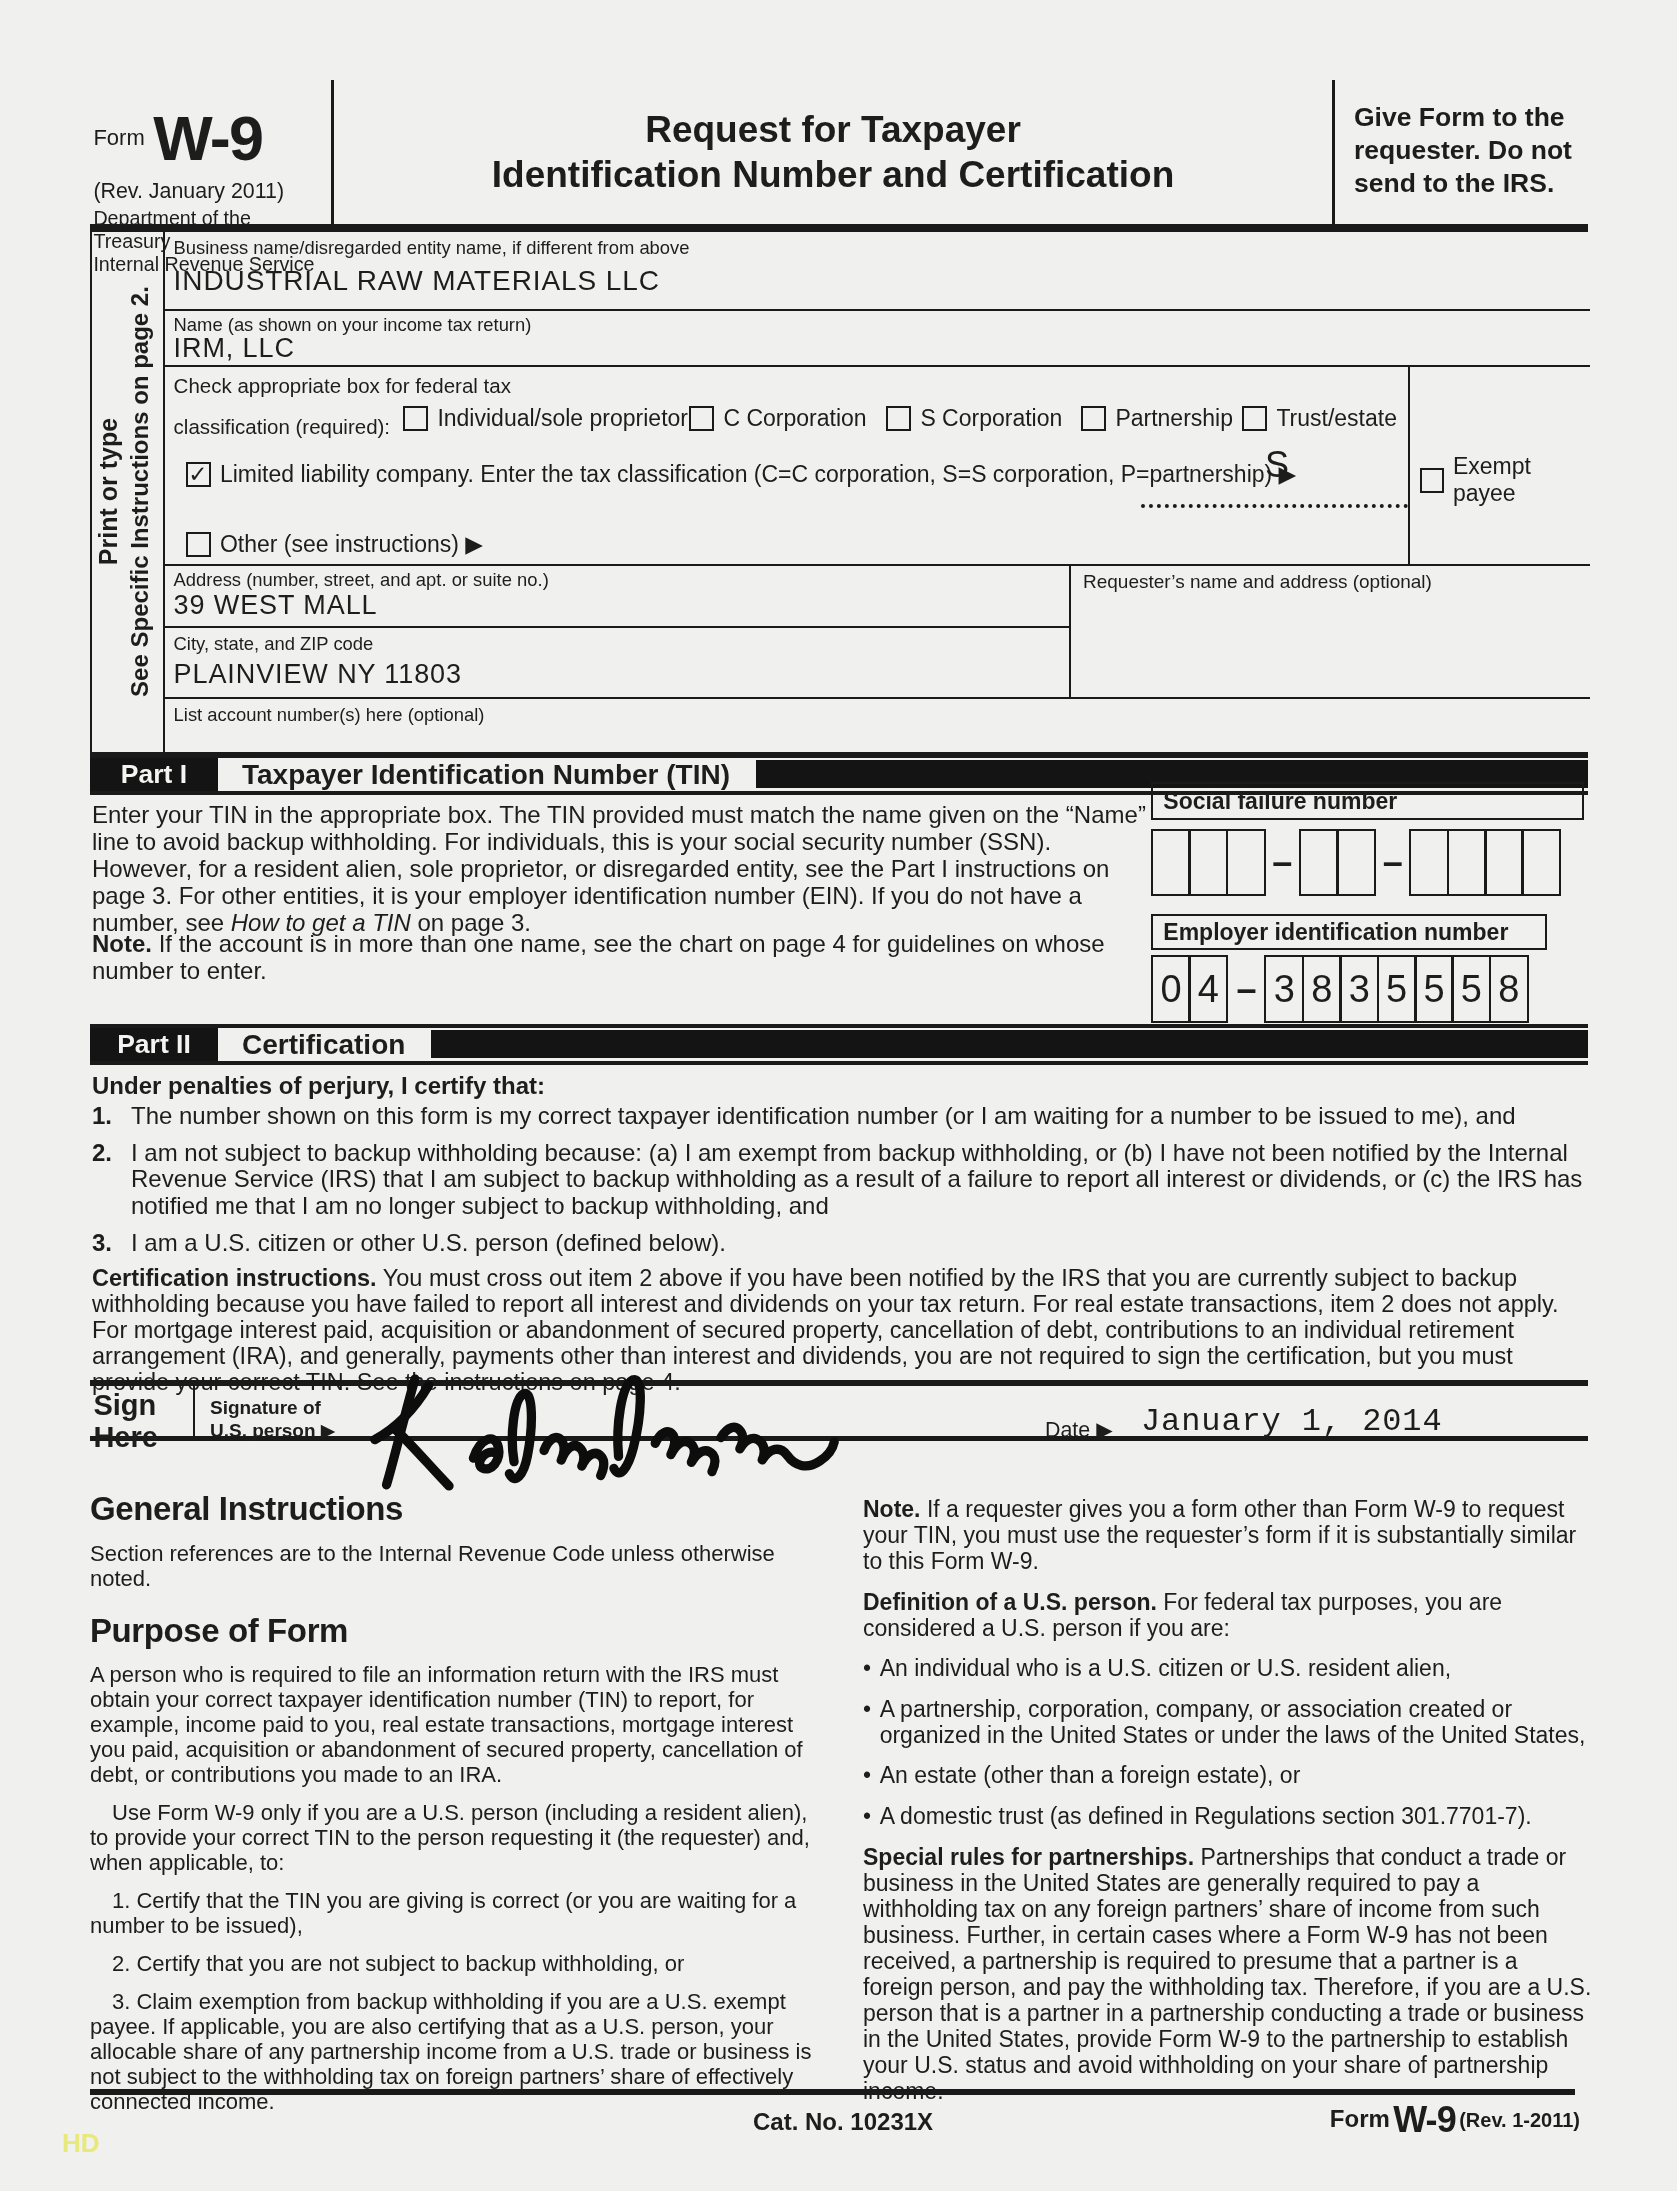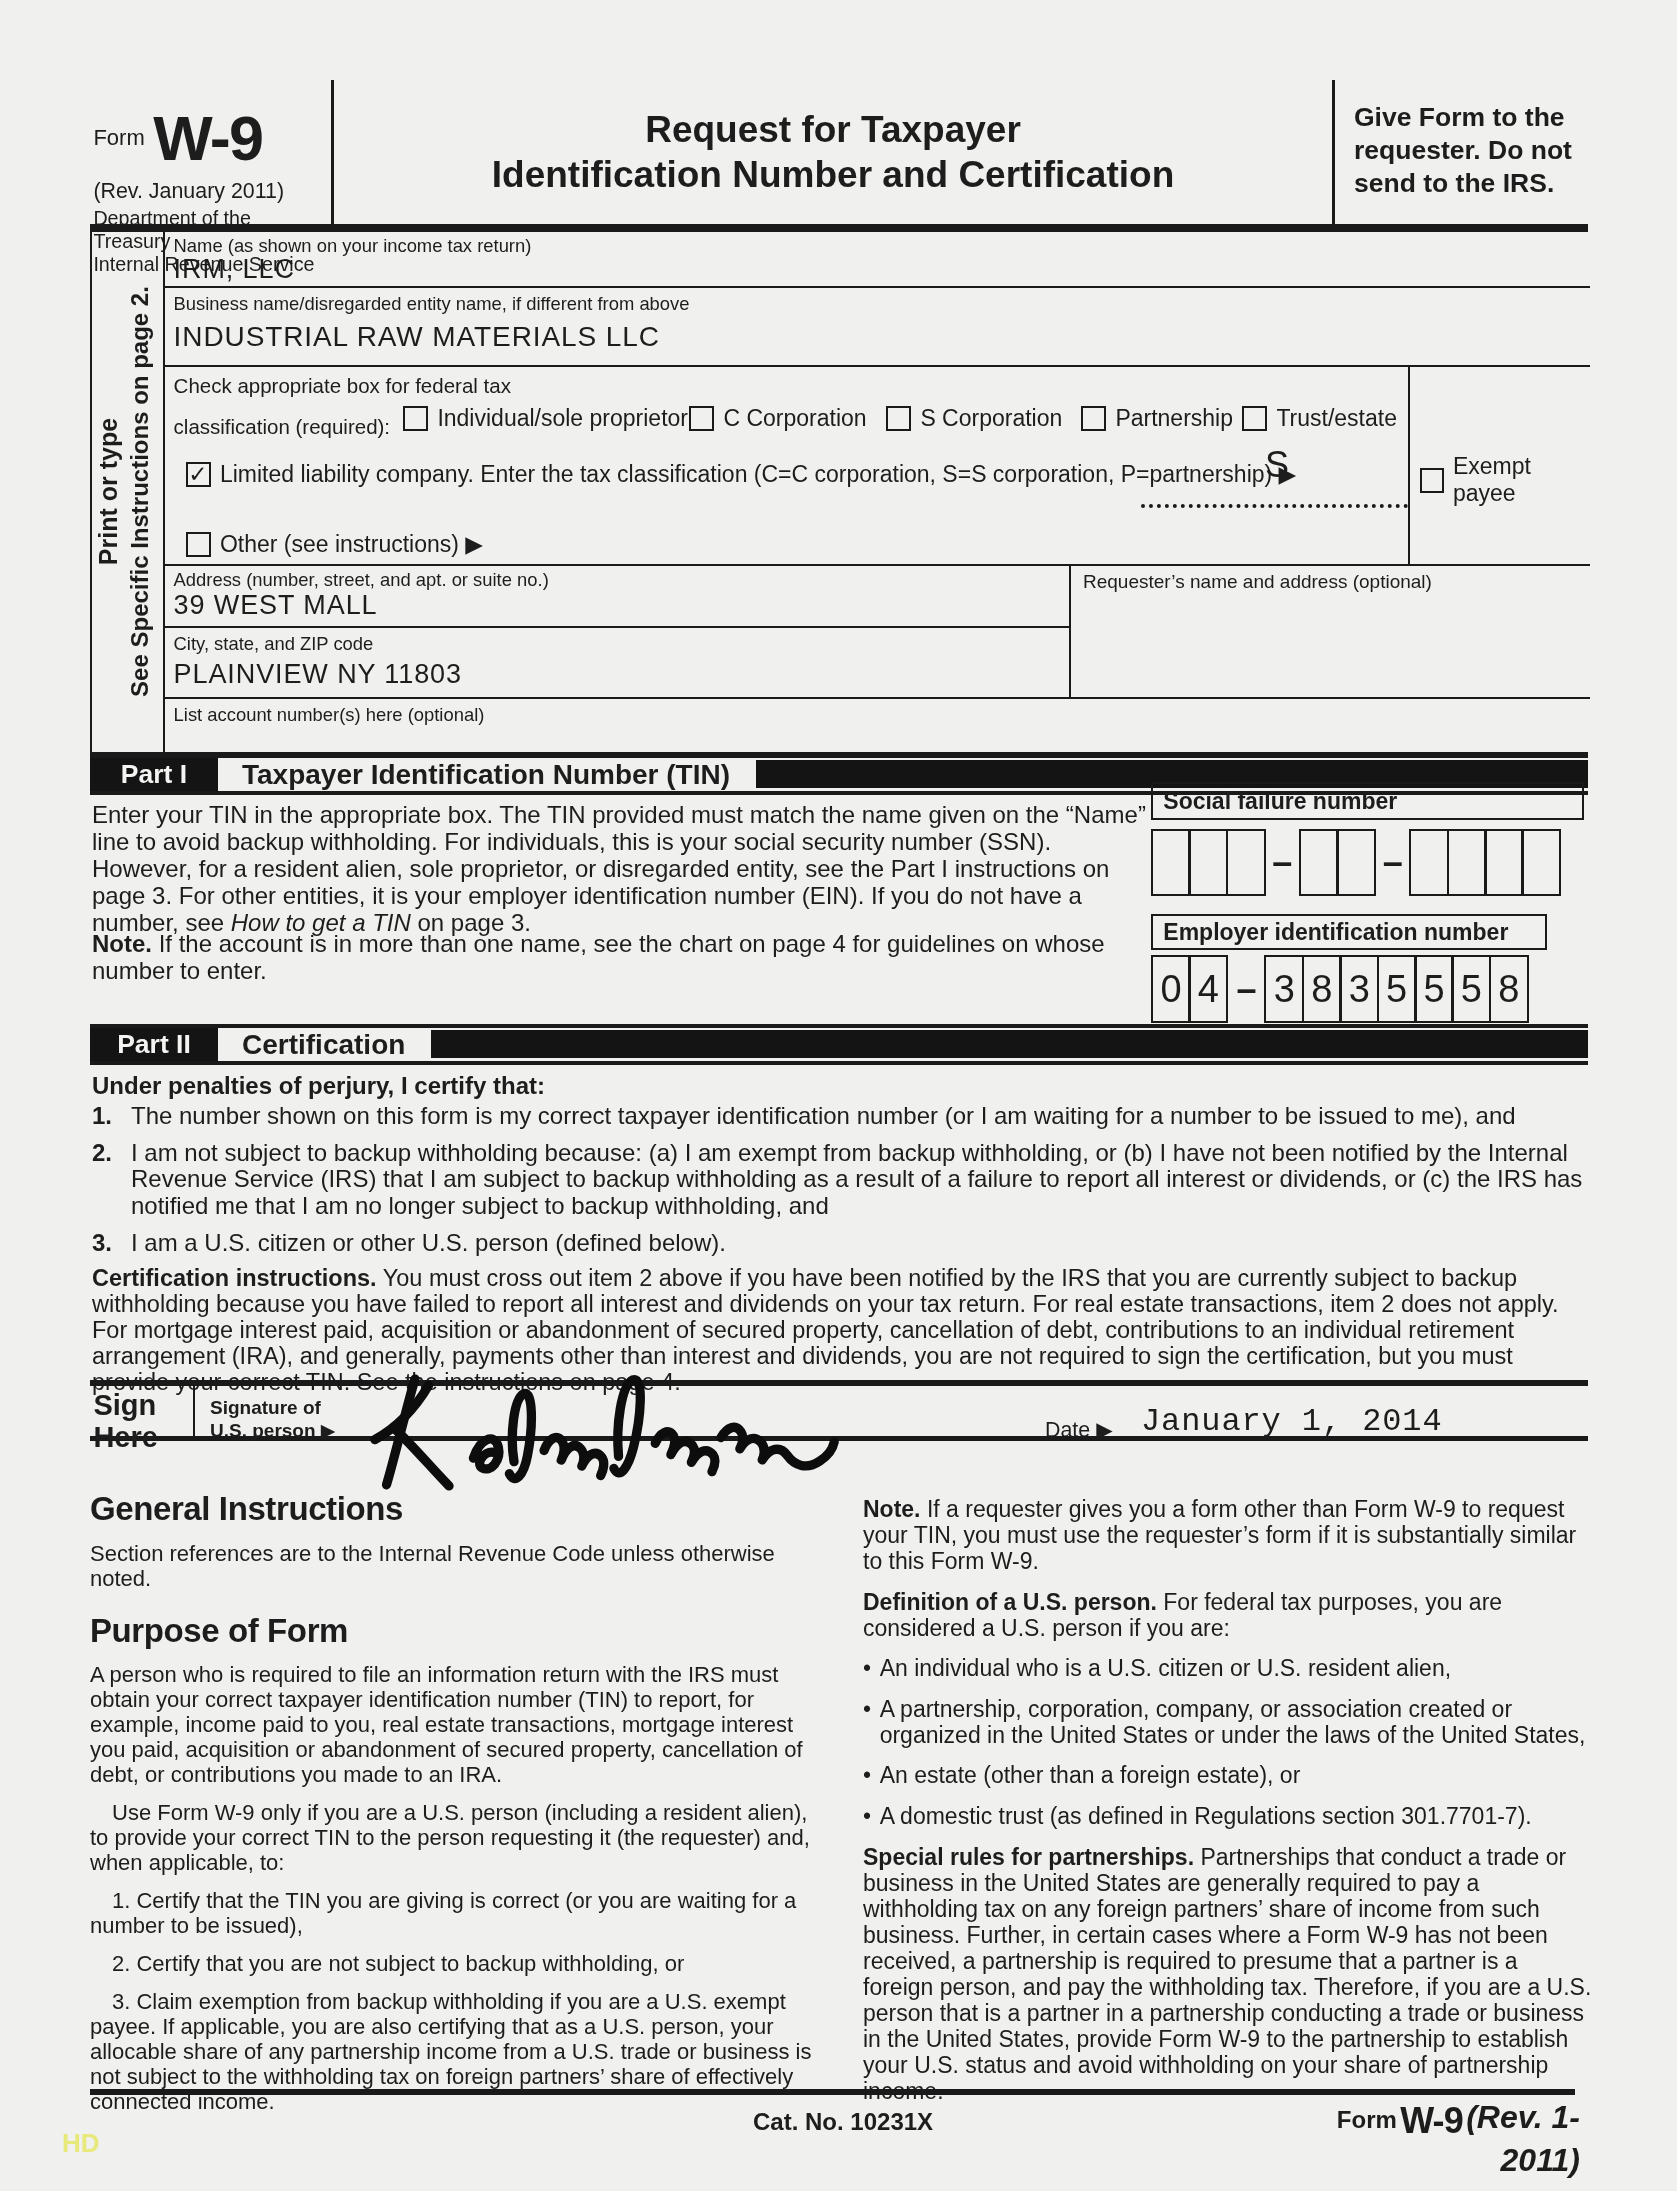--- a/index.html
+++ b/index.html
@@ -71,21 +71,21 @@
   .colR { font-size:23px; line-height:26px; }
   .colR p { margin-bottom:14.6px; }
   .bullet { display:flex; margin-bottom:14.6px; }
   .bullet .g { margin-right:8.6px; }
 
   .footrule { left:90px; top:2089px; width:1485px; height:6px; background:#1a1a1a; }
   .catno { left:753px; top:2108px; font-size:24px; font-weight:600; }
   .footform { left:1323px; top:2099px; width:257px; text-align:right; }
   .ff-word { font-size:24px; font-weight:600; vertical-align:5.1px; }
   .ff-w9 { font-size:36px; font-weight:bold; letter-spacing:-0.9px; margin:0 3.4px; }
-  .ff-rev { font-size:32px; font-weight:600; vertical-align:5.1px;font-style:italic; }
+  .ff-rev { font-size:20px; font-weight:600; vertical-align:5.1px; }
   .wm { left:62px; top:2128px; font-size:26px; font-weight:bold; color:#e7e97b; }
 </style>
 </head>
 <body>
 
 <div id="paper">
 
   <div class="abs hdr">
     <div class="hdr-left">
       <div>
@@ -109,28 +109,28 @@
   <div class="abs ufb">
     <div class="gutter">
       <div class="vtext">
         <div class="vt1">Print or type</div>
         <div class="vt2">See Specific Instructions on page 2.</div>
       </div>
     </div>
 
     <div class="rows">
 
+      <div class="frow" style="height:79px; border-bottom:2.6px solid #1a1a1a;">
+        <div class="flabel abs" style="left:8.6px; top:5.1px;">Business name/disregarded entity name, if different from above</div>
+        <div class="fvalue abs" style="left:8.6px; top:33px; font-size:28px;">INDUSTRIAL RAW MATERIALS LLC</div>
+      </div>
+
       <div class="frow" style="height:56px; border-bottom:2.6px solid #1a1a1a;">
         <div class="flabel abs" style="left:8.6px; top:3.4px;">Name (as shown on your income tax return)</div>
         <div class="fvalue abs" style="left:8.6px; top:22px;">IRM, LLC</div>
-      </div>
-
-      <div class="frow" style="height:79px; border-bottom:2.6px solid #1a1a1a;">
-        <div class="flabel abs" style="left:8.6px; top:5.1px;">Business name/disregarded entity name, if different from above</div>
-        <div class="fvalue abs" style="left:8.6px; top:33px; font-size:28px;">INDUSTRIAL RAW MATERIALS LLC</div>
       </div>
 
       <div class="frow" style="height:199px; border-bottom:2.6px solid #1a1a1a;">
         <div class="abs" style="left:8.6px; top:6.8px; font-size:20.5px;">Check appropriate box for federal tax</div>
         <div class="abs" style="left:8.6px; top:48px; font-size:20.5px;">classification (required):</div>
 
         <div class="cb abs" style="left:238px; top:38px;">
           <span class="cb-box"></span>
           <span class="cb-lab">Individual/sole proprietor</span>
         </div>

